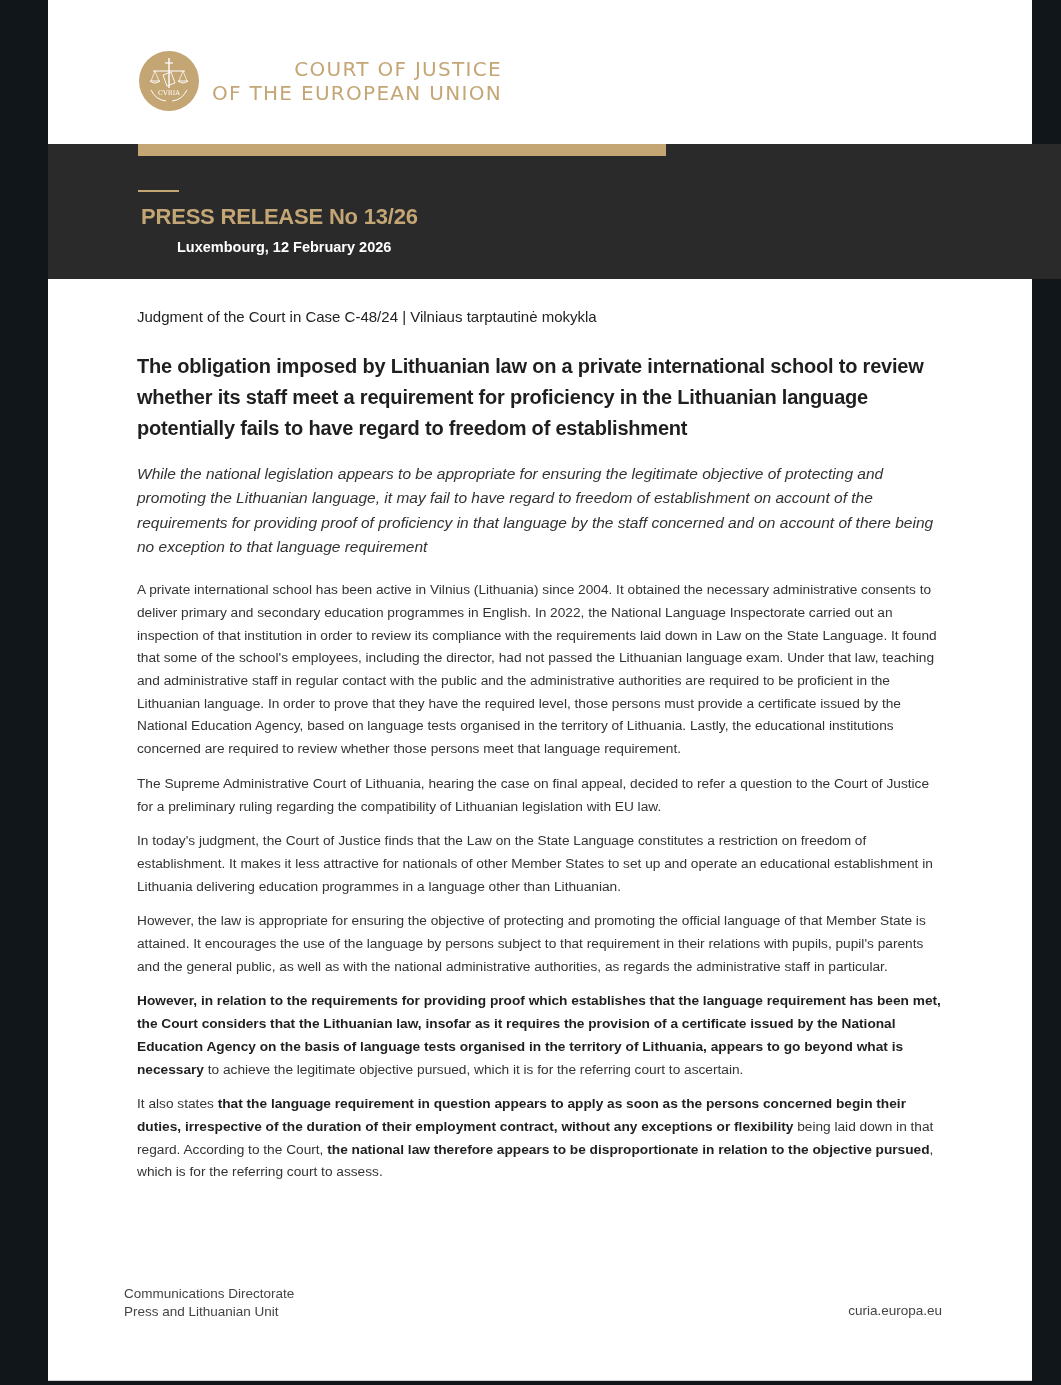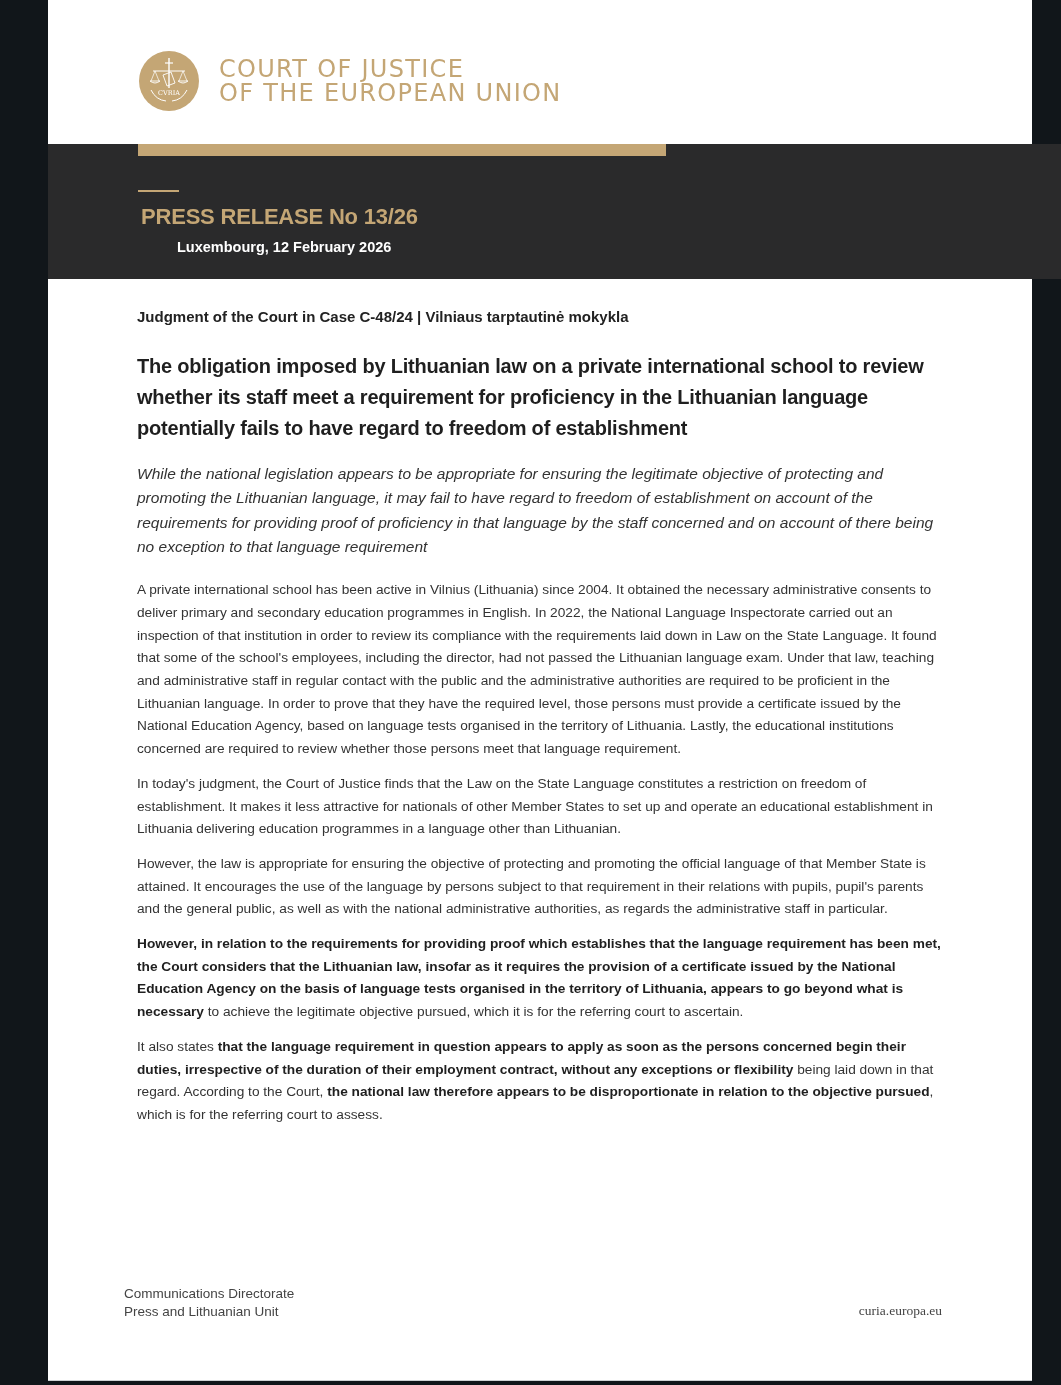--- a/index.html
+++ b/index.html
@@ -11,58 +11,59 @@
     font-family: "Liberation Sans", sans-serif;
   }
   .page {
     position: absolute; left: 48px; top: 0; width: 984px; height: 1380px;
     background: #ffffff;
     border-bottom: 1px solid #cfd2d4;
   }
   .logo { position: absolute; left: 90px; top: 50px; display: flex; align-items: center; }
   .logo-emblem { width: 62px; height: 62px; }
   .logo-text {
-    margin-left: 19px;
+    margin-left: 12px;
     color: #c4a675;
-    font-size: 24px;
+    font-size: 20px;
     letter-spacing: 1.3px;
     line-height: 24px;
     font-family: "DejaVu Sans", sans-serif;
     font-weight: normal;
+    text-align: right;
   }
   .logo-text span { display: block; }
   .band {
     position: absolute; left: 0; top: 144px; width: 1048px; height: 135px;
     background: #2a2a2b;
   }
   .band-gold-bar { position: absolute; left: 90px; top: 0; width: 528px; height: 12px; background: #c4a675; }
   .band-rule { position: absolute; left: 90px; top: 46px; width: 41px; height: 2px; background: #c4a675; }
   .press-title {
     position: absolute; left: 93px; top: 60px;
     color: #c4a675; font-weight: bold; font-size: 22px;
     font-family: "Liberation Sans", sans-serif; letter-spacing: -0.2px;
   }
   .press-date {
     position: absolute; left: 93px; top: 95px;
     color: #ffffff; font-weight: bold; font-size: 14.5px; margin-left: 36px;
   }
   .content { position: absolute; left: 89px; top: 308px; width: 808px; color: #2b2b2b; }
-  .case-line { font-size: 15px; color: #222; margin: 0 0 26px 0; font-weight: bold; }
+  .case-line { font-size: 15px; color: #222; margin: 0 0 26px 0; }
   .headline {
     font-size: 20px; font-weight: bold; line-height: 31px; color: #1f1f1f;
     margin: 16px 0 18px 0; letter-spacing: -0.2px;
   }
   .subtitle {
     font-style: italic; font-size: 15.5px; line-height: 24.3px; color: #333;
     margin: 0 0 20px 0;
   }
   .para { font-size: 13.7px; line-height: 22.7px; color: #333; margin: 0 0 12px 0; }
   .para b { color: #1f1f1f; }
   .footer-left { position: absolute; left: 76px; top: 1285px; font-size: 13.5px; line-height: 18px; color: #444; }
-  .footer-right { position: absolute; right: 90px; top: 1303px; font-size: 13.5px; color: #444; font-family: Liberation Serif, serif; }
+  .footer-right { position: absolute; right: 90px; top: 1303px; font-size: 13.5px; color: #444; }
 </style>
 </head>
 <body>
 
 <div class="page">
 
   <div class="logo">
     <svg class="logo-emblem" viewBox="0 0 62 62">
       <circle cx="31" cy="31" r="30" fill="#c4a675"></circle>
       <line x1="31" y1="8" x2="31" y2="38" stroke="#fff" stroke-width="1.4"></line>
@@ -90,20 +91,21 @@
     <div class="band-rule"></div>
     <div class="press-title">PRESS RELEASE No 13/26</div>
     <div class="press-date">Luxembourg, 12 February 2026</div>
   </div>
 
   <div class="content">
     <p class="case-line">Judgment of the Court in Case C-48/24 | Vilniaus tarptautinė mokykla</p>
     <h1 class="headline">The obligation imposed by Lithuanian law on a private international school to review whether its staff meet a requirement for proficiency in the Lithuanian language potentially fails to have regard to freedom of establishment</h1>
     <p class="subtitle">While the national legislation appears to be appropriate for ensuring the legitimate objective of protecting and promoting the Lithuanian language, it may fail to have regard to freedom of establishment on account of the requirements for providing proof of proficiency in that language by the staff concerned and on account of there being no exception to that language requirement</p>
     <p class="para">A private international school has been active in Vilnius (Lithuania) since 2004. It obtained the necessary administrative consents to deliver primary and secondary education programmes in English. In 2022, the National Language Inspectorate carried out an inspection of that institution in order to review its compliance with the requirements laid down in Law on the State Language. It found that some of the school's employees, including the director, had not passed the Lithuanian language exam. Under that law, teaching and administrative staff in regular contact with the public and the administrative authorities are required to be proficient in the Lithuanian language. In order to prove that they have the required level, those persons must provide a certificate issued by the National Education Agency, based on language tests organised in the territory of Lithuania. Lastly, the educational institutions concerned are required to review whether those persons meet that language requirement.</p>
+    <p class="para">The Supreme Administrative Court of Lithuania, hearing the case on final appeal, decided to refer a question to the Court of Justice for a preliminary ruling regarding the compatibility of Lithuanian legislation with EU law.</p>
     <p class="para">In today's judgment, the Court of Justice finds that the Law on the State Language constitutes a restriction on freedom of establishment. It makes it less attractive for nationals of other Member States to set up and operate an educational establishment in Lithuania delivering education programmes in a language other than Lithuanian.</p>
     <p class="para">However, the law is appropriate for ensuring the objective of protecting and promoting the official language of that Member State is attained. It encourages the use of the language by persons subject to that requirement in their relations with pupils, pupil's parents and the general public, as well as with the national administrative authorities, as regards the administrative staff in particular.</p>
     <p class="para"><b>However, in relation to the requirements for providing proof which establishes that the language requirement has been met, the Court considers that the Lithuanian law, insofar as it requires the provision of a certificate issued by the National Education Agency on the basis of language tests organised in the territory of Lithuania, appears to go beyond what is necessary</b><span> to achieve the legitimate objective pursued, which it is for the referring court to ascertain.</span></p>
     <p class="para"><span>It also states </span><b>that the language requirement in question appears to apply as soon as the persons concerned begin their duties, irrespective of the duration of their employment contract, without any exceptions or flexibility</b><span> being laid down in that regard. According to the Court, </span><b>the national law therefore appears to be disproportionate in relation to the objective pursued</b><span>, which is for the referring court to assess.</span></p>
   </div>
 
   <div class="footer-left">
     <div>Communications Directorate</div>
     <div>Press and Lithuanian Unit</div>
   </div>

